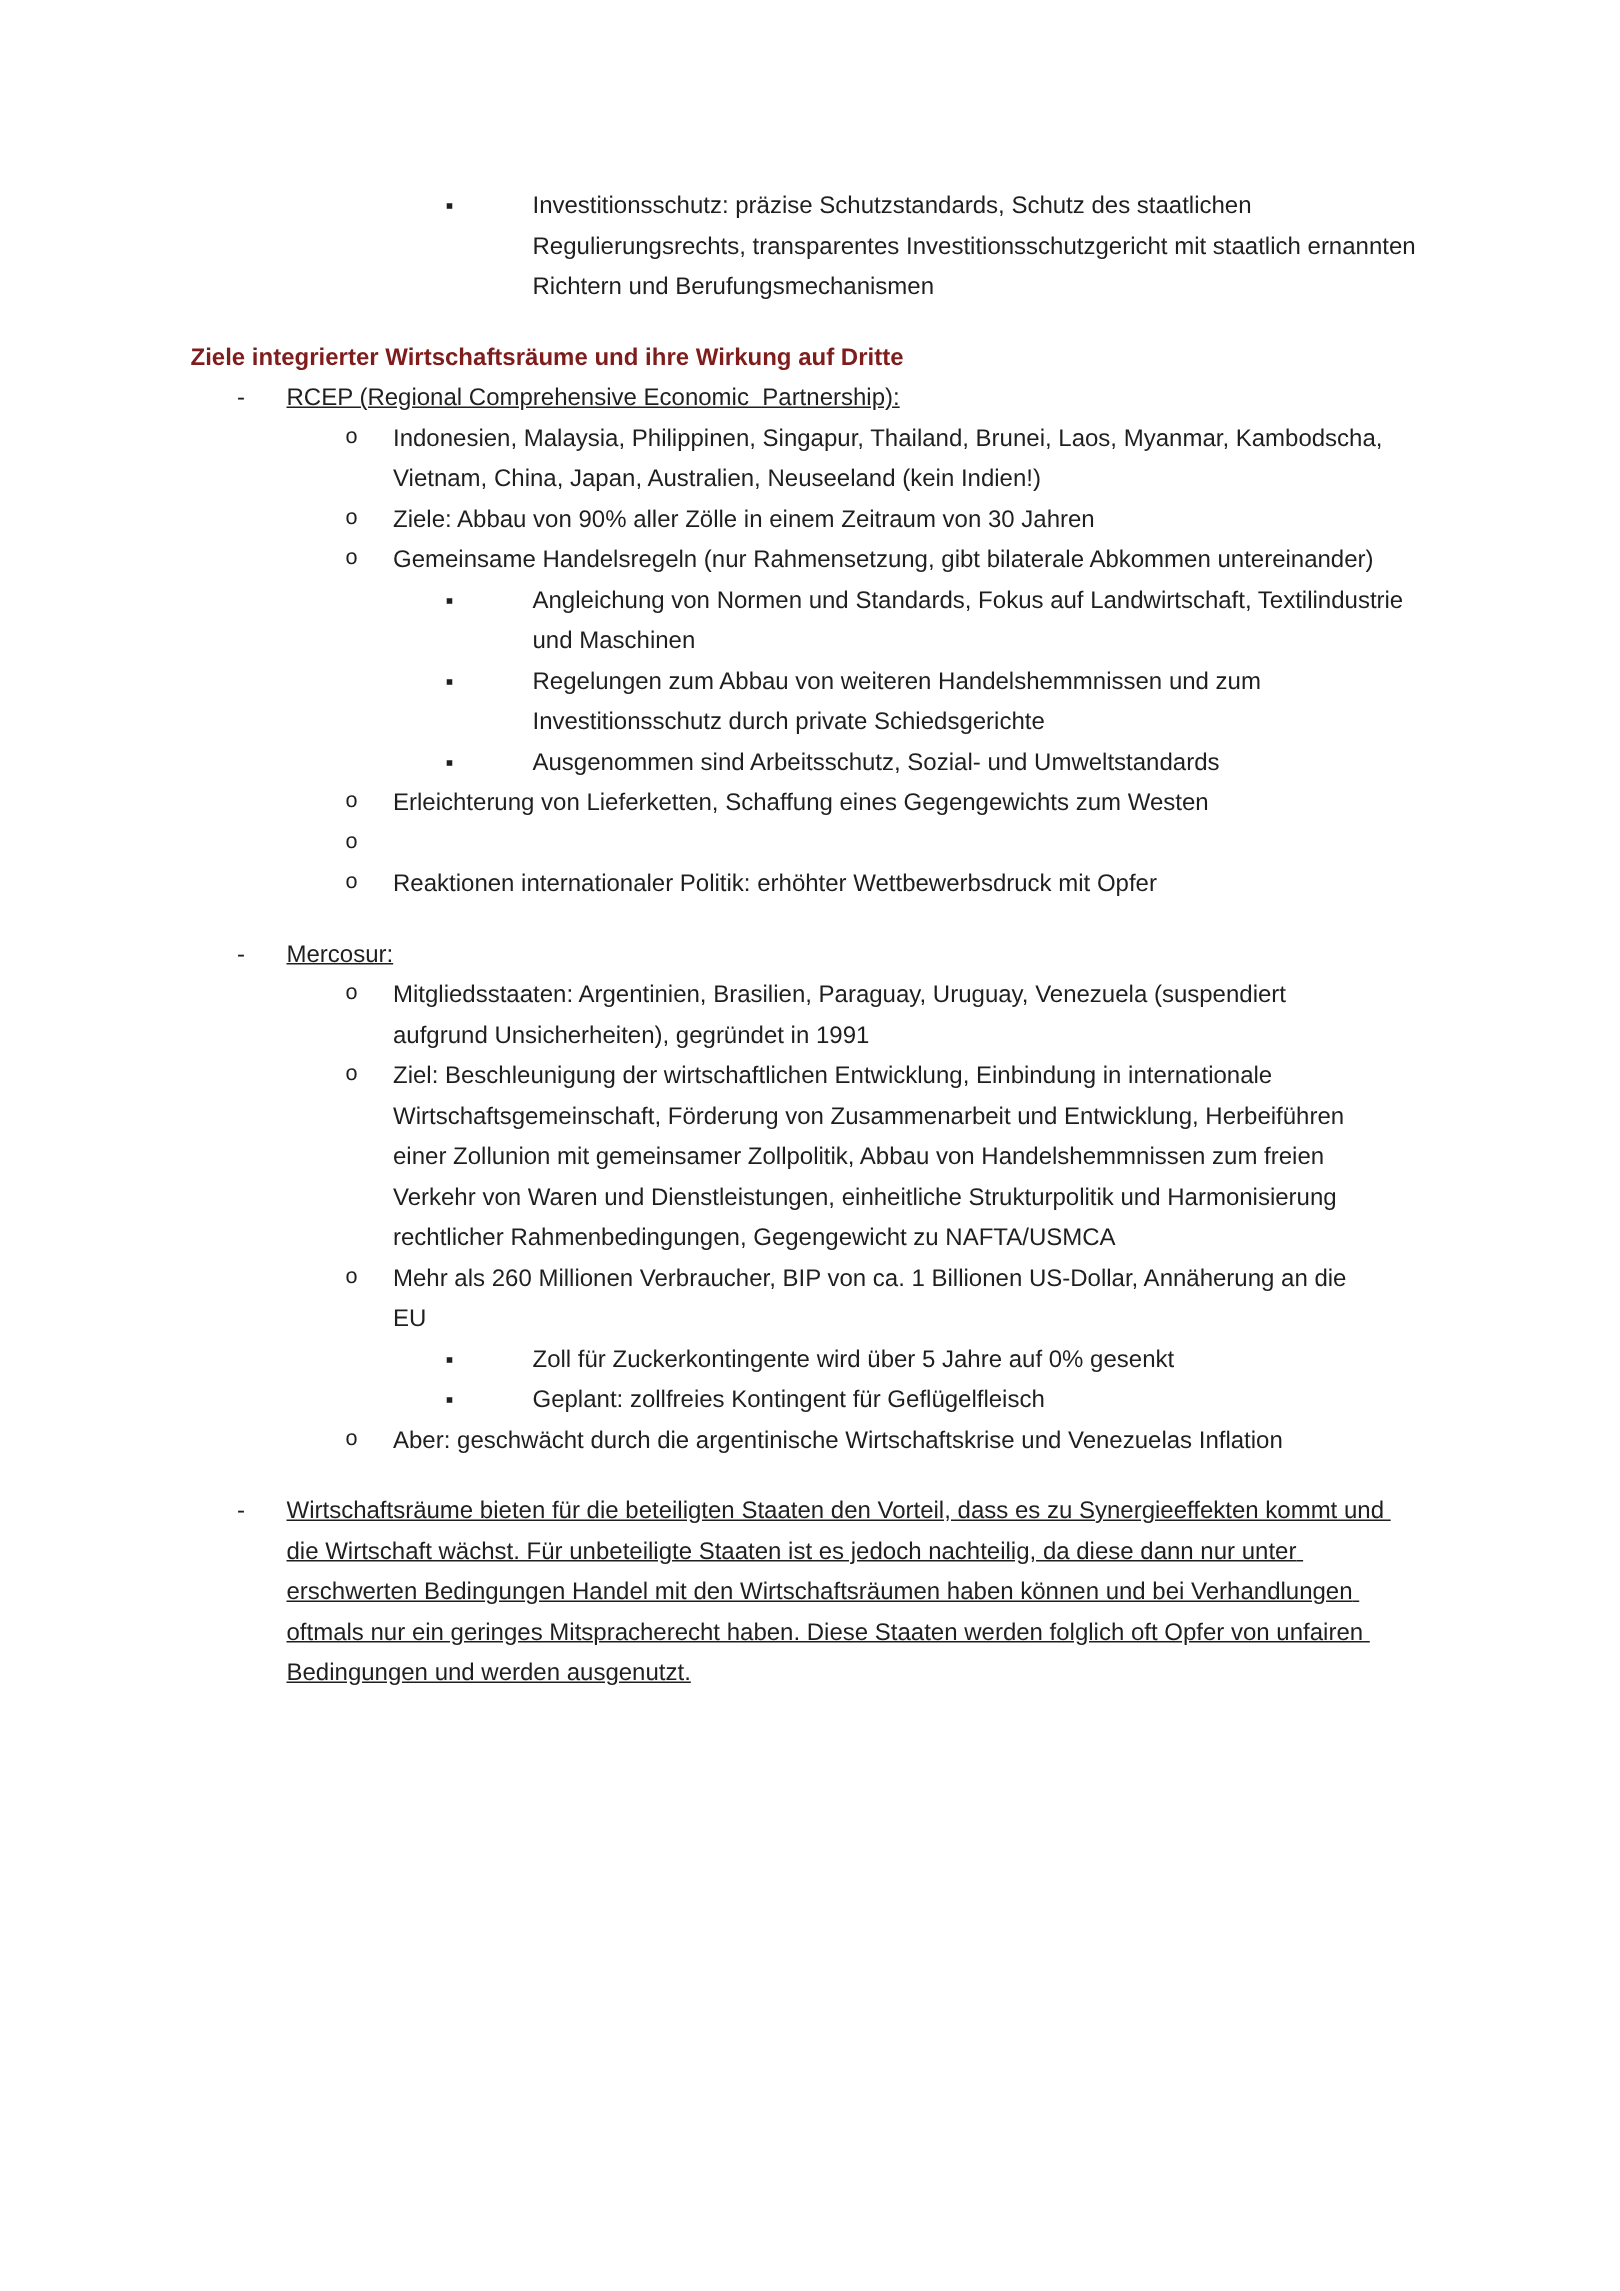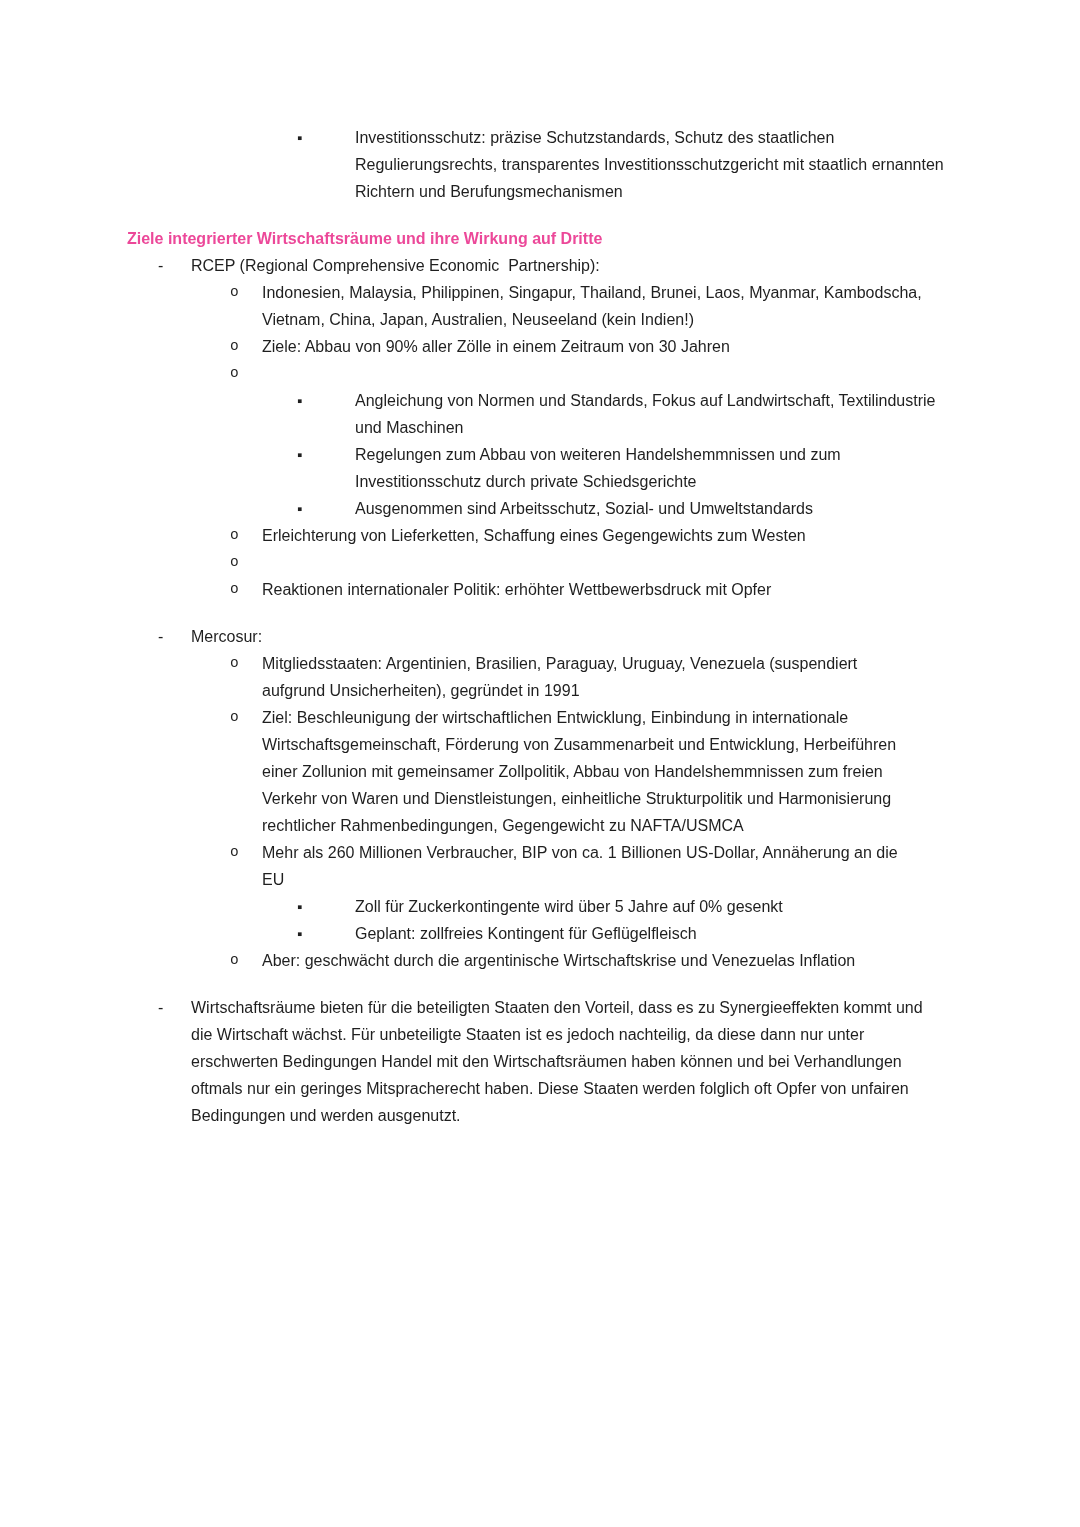--- a/index.html
+++ b/index.html
@@ -17,29 +17,29 @@
     left: 0;
     width: 1080px;
   }
   .block {
     font-size: 16px;
     line-height: 27px;
     color: #1f1f1f;
   }
   .heading {
     font-weight: 700;
-    color: #ec4899;
+    color: #7f1d1d;
     padding-left: 127px;
   }
   .li { display: flex; align-items: flex-start; }
   .bullet { flex: 0 0 auto; }
   .txt { white-space: pre-wrap; }
   .lvl1 { padding-left: 158px; }
   .lvl1 > .bullet { width: 33px; }
-  .lvl1 > .txt { max-width: 737px; }
+  .lvl1 > .txt { max-width: 737px; text-decoration: underline; }
   .lvl2 { padding-left: 230px; }
   .lvl2 > .bullet { width: 32px; font-family: "Liberation Mono", "DejaVu Sans Mono", monospace; font-size: 14.5px; }
   .lvl2 > .txt { max-width: 662px; }
   .lvl3 { padding-left: 297px; }
   .lvl3 > .bullet { width: 26px; font-size: 15px; }
   .lvl3 > .txt { max-width: 601px; margin-left: 32px; }
   .gap { margin-top: 20px; }
 </style>
 </head>
 <body>
@@ -58,20 +58,21 @@
       <div class="block li lvl2">
         <span class="bullet">o</span>
         <span class="txt">Indonesien, Malaysia, Philippinen, Singapur, Thailand, Brunei, Laos, Myanmar, Kambodscha, Vietnam, China, Japan, Australien, Neuseeland (kein Indien!)</span>
       </div>
       <div class="block li lvl2">
         <span class="bullet">o</span>
         <span class="txt">Ziele: Abbau von 90% aller Zölle in einem Zeitraum von 30 Jahren</span>
       </div>
       <div class="block li lvl2">
         <span class="bullet">o</span>
+        <span class="txt">Gemeinsame Handelsregeln (nur Rahmensetzung, gibt bilaterale Abkommen untereinander)</span>
       </div>
       <div class="block li lvl3">
         <span class="bullet">▪</span>
         <span class="txt">Angleichung von Normen und Standards, Fokus auf Landwirtschaft, Textilindustrie und Maschinen</span>
       </div>
       <div class="block li lvl3">
         <span class="bullet">▪</span>
         <span class="txt">Regelungen zum Abbau von weiteren Handelshemmnissen und zum Investitionsschutz durch private Schiedsgerichte</span>
       </div>
       <div class="block li lvl3">

